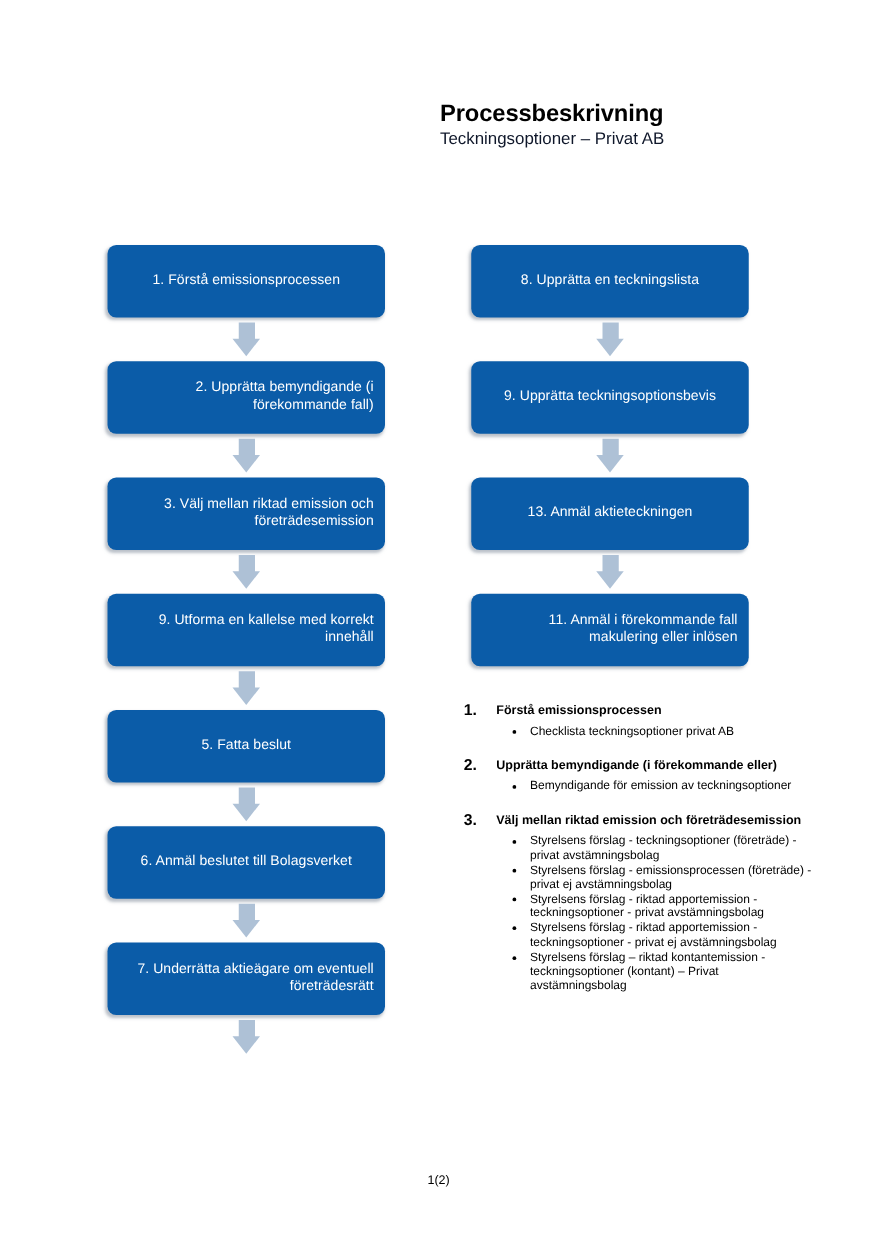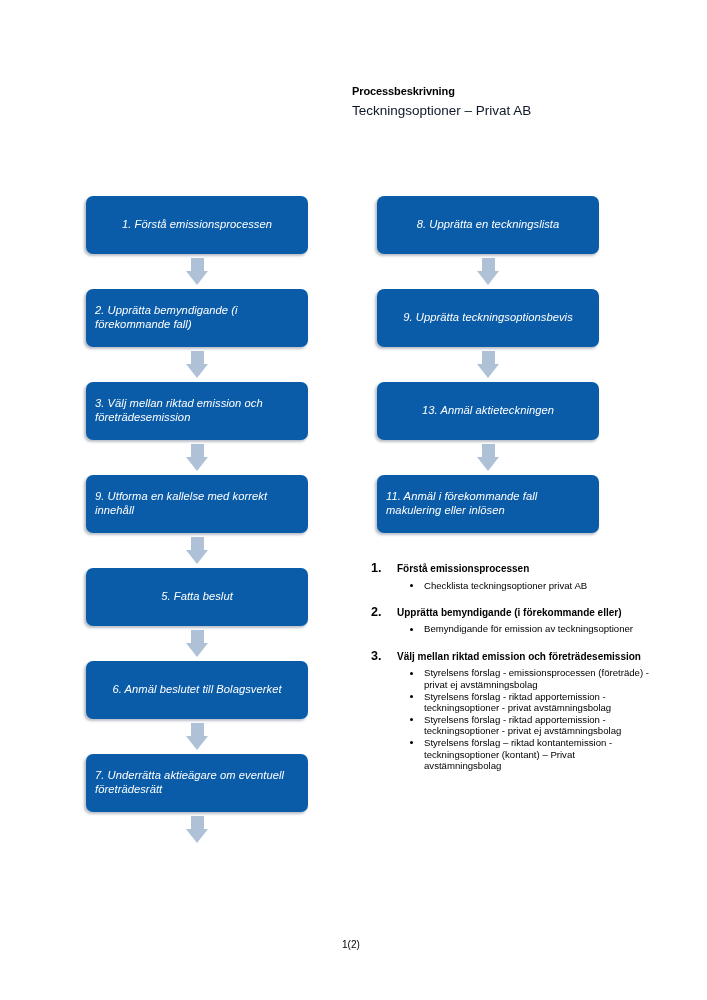--- a/index.html
+++ b/index.html
@@ -25,21 +25,21 @@
   }
 
   
   .doc-header {
     position: absolute;
     left: 352px;
     top: 82px;
     width: 330px;
   }
   .doc-title {
-    font-size: 11px;
+    font-size: 19px;
     font-weight: bold;
     letter-spacing: -0.1px;
     line-height: 19px;
     color: #000;
   }
   .doc-subtitle {
     font-size: 13.5px;
     font-weight: normal;
     line-height: 17px;
     color: #0f172a;
@@ -64,23 +64,22 @@
     display: flex;
     align-items: center;
     justify-content: center;
     box-sizing: border-box;
     padding: 0 9px;
   }
   .flow-box-label {
     color: #ffffff;
     font-size: 11.2px;
     line-height: 13.6px;
-    text-align: left;
+    text-align: right;
     letter-spacing: 0.05px;
-    font-style: italic;
   }
 
   .flow-arrow {
     width: 222px;
     height: 35px;
     display: flex;
     align-items: center;
     justify-content: center;
   }
   .flow-arrow .arrow-shape {
@@ -295,20 +294,21 @@
         <ul class="detail-bullets">
           <li><span class="bullet-dot"></span><span>Bemyndigande för emission av teckningsoptioner</span></li>
         </ul>
       </div>
       <div class="detail-item">
         <div class="detail-head">
           <div class="detail-num">3.</div>
           <div class="detail-title">Välj mellan riktad emission och företrädesemission</div>
         </div>
         <ul class="detail-bullets">
+          <li><span class="bullet-dot"></span><span>Styrelsens förslag - teckningsoptioner (företräde) - privat avstämningsbolag</span></li>
           <li><span class="bullet-dot"></span><span>Styrelsens förslag - emissionsprocessen (företräde) - privat ej avstämningsbolag</span></li>
           <li><span class="bullet-dot"></span><span>Styrelsens förslag - riktad apportemission - teckningsoptioner - privat avstämningsbolag</span></li>
           <li><span class="bullet-dot"></span><span>Styrelsens förslag - riktad apportemission - teckningsoptioner - privat ej avstämningsbolag</span></li>
           <li><span class="bullet-dot"></span><span>Styrelsens förslag – riktad kontantemission - teckningsoptioner (kontant) – Privat avstämningsbolag</span></li>
         </ul>
       </div>
     </div>
 
   <div id="page-footer">1(2)</div>
 

